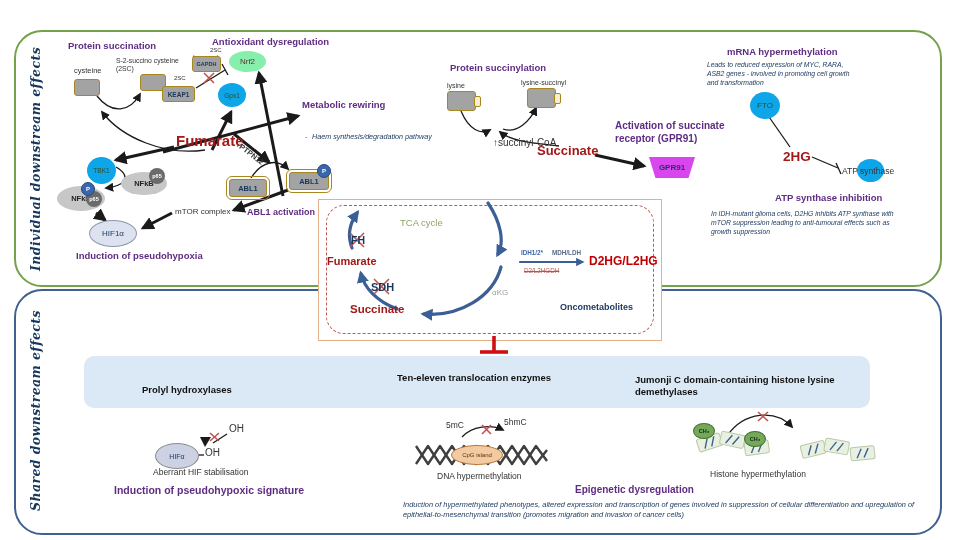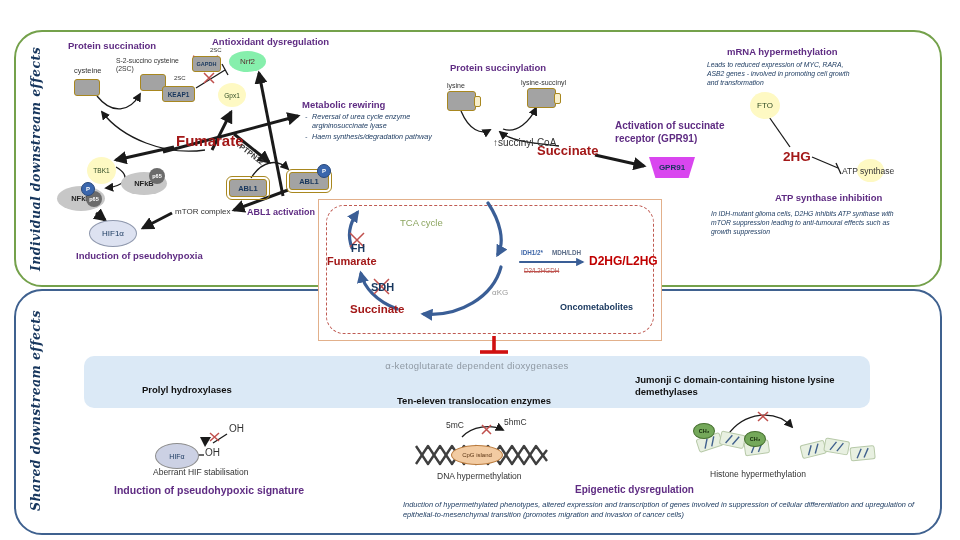--- a/index.html
+++ b/index.html
@@ -16,21 +16,21 @@
   .ptitle{position:absolute;color:#5f2c83;font-weight:bold;font-size:9.5px;}
   .note{position:absolute;color:#17365d;font-style:italic;font-size:6.8px;line-height:1.3;}
   .redlab{position:absolute;color:#a31818;font-weight:bold;}
   .lab{position:absolute;color:#333;}
   .ybox{position:absolute;background:#a3a3a3;border:1.8px solid #a8871f;border-radius:3px;
         display:flex;align-items:center;justify-content:center;color:#17365d;font-weight:bold;}
   .dbl{outline:1.4px solid #a8871f;outline-offset:2px;}
   .tabbox::after{content:"";position:absolute;right:-6px;top:50%;margin-top:-5px;width:5px;height:9px;
         background:#f7eecb;border:1.6px solid #a8871f;border-radius:2px;}
   .blob{position:absolute;border-radius:50%;display:flex;align-items:center;justify-content:center;text-align:center;}
-  .green{background:#fef9c3;color:#2f4b24;}
+  .green{background:#0ea5e9;color:#2f4b24;}
   .pink{background:#86efac;color:#5a3434;}
   .gray{background:#c7c7c7;color:#222;font-weight:bold;}
   .pcirc{position:absolute;background:#3a66ad;color:#fff;border-radius:50%;width:12px;height:12px;
          display:flex;align-items:center;justify-content:center;font-size:6px;font-weight:bold;border:1px solid #27477a;}
   .p65{position:absolute;background:#6b6b6b;color:#fff;border-radius:50%;
        display:flex;align-items:center;justify-content:center;font-size:5.5px;font-weight:bold;}
   .bullet{padding-left:7px;}
   .bullet::before{content:"-";position:absolute;left:0;}
   .onco-outer{position:absolute;left:318px;top:199px;width:342px;height:140px;background:#fff;border:1.6px solid #e2b08b;}
   .onco-dash{position:absolute;left:326px;top:205px;width:326px;height:127px;border:1.8px dashed #bf5a52;border-radius:18px;}
@@ -53,21 +53,20 @@
 
   <div class="panel" id="panel-ind"></div>
   <div class="panel" id="panel-sh"></div>
   <div class="vlabel" id="vl-ind">Individual downstream effects</div>
   <div class="vlabel" id="vl-sh">Shared downstream effects</div>
 
   <div class="onco-outer"></div>
   <div class="onco-dash"></div>
 
   <div class="banner"></div>
-  <div class="banner-title">α-ketoglutarate dependent dioxygenases</div>
 
   <svg class="links" viewBox="0 0 960 540">
     <defs>
       <marker id="ah" viewBox="0 0 10 10" refX="8" refY="5" markerWidth="4.4" markerHeight="4.4" orient="auto-start-reverse">
         <path d="M0,0 L10,5 L0,10 z" fill="#1a1a1a"></path>
         </marker>
       <marker id="ahs" viewBox="0 0 10 10" refX="8" refY="5" markerWidth="7" markerHeight="7" orient="auto-start-reverse">
         <path d="M0,0 L10,5 L0,10 z" fill="#1a1a1a"></path>
         </marker>
       <marker id="ahb" viewBox="0 0 10 10" refX="7" refY="5" markerWidth="3.8" markerHeight="3.8" orient="auto-start-reverse">
@@ -171,21 +170,20 @@
   <div class="ybox" style="left:140px;top:74px;width:24px;height:15px;"></div>
   <div class="lab" style="left:210px;top:47px;font-size:6px;">2SC</div>
   <div class="ybox" style="left:192px;top:56px;width:27px;height:14px;font-size:5.5px;">GAPDH</div>
   <div class="lab" style="left:174px;top:75px;font-size:6px;">2SC</div>
   <div class="ybox" style="left:162px;top:86px;width:31px;height:14px;font-size:6.5px;">KEAP1</div>
   <div class="ptitle" style="left:212px;top:36px;">Antioxidant dysregulation</div>
   <div class="blob pink" style="left:229px;top:51px;width:37px;height:21px;font-size:8px;">Nrf2</div>
   <div class="blob green" style="left:218px;top:83px;width:28px;height:24px;font-size:6.5px;">Gpx1</div>
 
   <div class="ptitle" style="left:302px;top:99px;">Metabolic rewiring</div>
-  <div class="note bullet" style="left:305px;top:112px;width:150px;font-size:7.2px;">Reversal of urea cycle enzyme argininosuccinate lyase</div>
   <div class="note bullet" style="left:305px;top:132px;width:160px;font-size:7.2px;">Haem synthesis/degradation pathway</div>
 
   <div class="redlab" style="left:176px;top:132px;font-size:15px;">Fumarate</div>
   <div class="lab" style="left:240px;top:140px;font-size:7.5px;font-weight:bold;transform:rotate(37deg);transform-origin:left top;">↓PTPN12</div>
   <div class="ybox dbl" style="left:229px;top:179px;width:36px;height:16px;font-size:7.5px;">ABL1</div>
   <div class="ybox dbl" style="left:289px;top:172px;width:38px;height:16px;font-size:7.5px;">ABL1</div>
   <div class="pcirc" style="left:317px;top:164px;">P</div>
   <div class="ptitle" style="left:247px;top:207px;font-size:9px;">ABL1 activation</div>
   <div class="lab" style="left:175px;top:207px;font-size:8px;">mTOR complex</div>
 
@@ -213,33 +211,33 @@
   <div class="note" style="left:707px;top:61px;width:152px;">Leads to reduced expression of MYC, RARA, ASB2 genes - involved in promoting cell growth and transformation</div>
   <div class="blob green" style="left:750px;top:92px;width:30px;height:27px;font-size:8px;">FTO</div>
 
   <div class="blob green" style="left:857px;top:159px;width:27px;height:23px;"></div>
   <div class="redlab" style="left:783px;top:149px;font-size:13.5px;">2HG</div>
   <div class="lab" style="left:842px;top:166px;font-size:8.5px;">ATP synthase</div>
   <div class="ptitle" style="left:775px;top:192px;">ATP synthase inhibition</div>
   <div class="note" style="left:711px;top:210px;width:198px;">In IDH-mutant glioma cells, D2HG inhibits ATP synthase with mTOR suppression leading to anti-tumoural effects such as growth suppression</div>
 
   <div class="lab" style="left:400px;top:217px;font-size:9.5px;color:#8ca560;">TCA cycle</div>
-  <div class="lab" style="left:351px;top:242px;font-size:10.5px;font-weight:bold;color:#17365d;">FH</div>
+  <div class="lab" style="left:351px;top:234px;font-size:10.5px;font-weight:bold;color:#17365d;">FH</div>
   <div class="redlab" style="left:327px;top:255px;font-size:11px;">Fumarate</div>
   <div class="lab" style="left:371px;top:281px;font-size:11px;font-weight:bold;color:#17365d;">SDH</div>
   <div class="redlab" style="left:350px;top:303px;font-size:11.5px;">Succinate</div>
   <div class="lab" style="left:492px;top:257px;font-size:8px;color:#9a9a9a;margin-top:31px;">αKG</div>
   <div class="lab" style="left:521px;top:249px;font-size:6.3px;font-weight:bold;color:#3e66a8;">IDH1/2*</div>
   <div class="lab" style="left:552px;top:249px;font-size:6.3px;font-weight:bold;color:#5a6b86;">MDH/LDH</div>
   <div class="lab strike" style="left:524px;top:267px;font-size:6.3px;color:#b4574e;">D2/L2HGDH</div>
   <div class="redlab" style="left:589px;top:254px;font-size:12px;color:#c00000;">D2HG/L2HG</div>
   <div class="lab" style="left:560px;top:302px;font-size:9px;font-weight:bold;color:#17365d;">Oncometabolites</div>
 
   <div class="btxt" style="left:142px;top:384px;">Prolyl hydroxylases</div>
-  <div class="btxt" style="left:397px;top:395px;text-align:right;">Ten-eleven translocation enzymes</div>
+  <div class="btxt" style="left:397px;top:372px;text-align:right;">Ten-eleven translocation enzymes</div>
   <div class="btxt" style="left:635px;top:374px;width:232px;">Jumonji C domain-containing histone lysine demethylases</div>
 
   <div class="blob" style="left:155px;top:443px;width:42px;height:24px;background:#ccd1e4;border:1.5px solid #8e8e8e;font-size:7px;color:#17365d;">HIFα</div>
   <div class="lab" style="left:205px;top:447px;font-size:10px;">OH</div>
   <div class="lab" style="left:229px;top:423px;font-size:10px;">OH</div>
   <div class="lab" style="left:153px;top:467px;font-size:8.5px;">Aberrant HIF stabilisation</div>
   <div class="ptitle" style="left:114px;top:484px;font-size:10.5px;">Induction of pseudohypoxic signature</div>
 
   <div class="lab" style="left:446px;top:420px;font-size:8.5px;">5mC</div>
   <div class="lab" style="left:504px;top:417px;font-size:8.5px;">5hmC</div>

